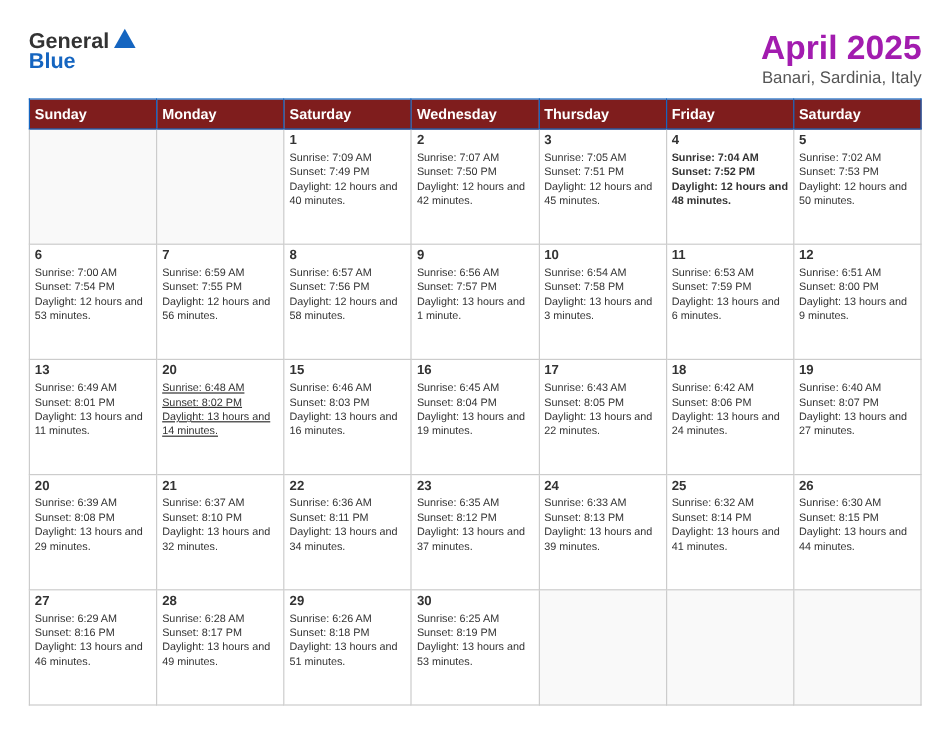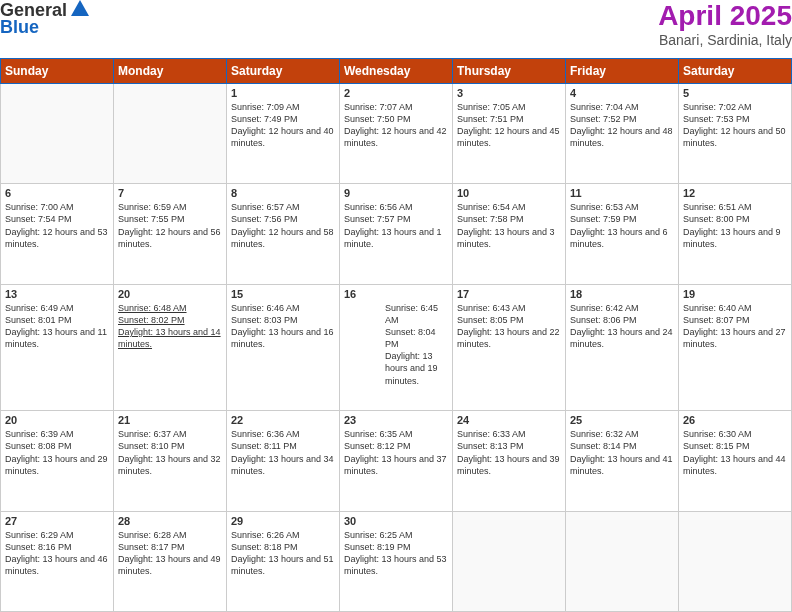--- a/index.html
+++ b/index.html
@@ -6,21 +6,21 @@
     body {
       font-family: Arial, sans-serif;
       background: #fff;
       width: 792px;
       height: 612px;
       overflow: hidden;
     }
     .page {
       width: 792px;
       height: 612px;
-      padding: 0;
+      padding: 24px;
       display: flex;
       flex-direction: column;
     }
     .header {
       display: flex;
       justify-content: space-between;
       align-items: flex-start;
       margin-bottom: 10px;
     }
     .logo {
@@ -42,21 +42,21 @@
       color: #555;
     }
     .calendar {
       flex: 1;
       border: 1px solid #ccc;
       border-collapse: collapse;
       width: 100%;
       table-layout: fixed;
     }
     .calendar th {
-      background: #c2410c;
+      background: #7f1d1d;
       color: #fff;
       padding: 5px 4px;
       font-size: 12px;
       font-weight: bold;
       border: 1px solid #1565c0;
       text-align: left;
     }
     .calendar td {
       border: 1px solid #ccc;
       vertical-align: top;
@@ -131,21 +131,21 @@
 Daylight: 12 hours and 42 minutes.</div>
           </td>
           <td>
             <div class="day-num">3</div>
             <div class="day-info" style="white-space: pre-line;">Sunrise: 7:05 AM
 Sunset: 7:51 PM
 Daylight: 12 hours and 45 minutes.</div>
           </td>
           <td>
             <div class="day-num">4</div>
-            <div class="day-info" style="white-space: pre-line;">Sunrise: 7:04 AM
+            <div class="day-info" style="white-space: pre-line; font-weight: bold;">Sunrise: 7:04 AM
 Sunset: 7:52 PM
 Daylight: 12 hours and 48 minutes.</div>
           </td>
           <td>
             <div class="day-num">5</div>
             <div class="day-info" style="white-space: pre-line;">Sunrise: 7:02 AM
 Sunset: 7:53 PM
 Daylight: 12 hours and 50 minutes.</div>
           </td>
         </tr>
@@ -207,21 +207,21 @@
 Daylight: 13 hours and 14 minutes.</div>
           </td>
           <td>
             <div class="day-num">15</div>
             <div class="day-info" style="white-space: pre-line;">Sunrise: 6:46 AM
 Sunset: 8:03 PM
 Daylight: 13 hours and 16 minutes.</div>
           </td>
           <td>
             <div class="day-num">16</div>
-            <div class="day-info" style="white-space: pre-line; margin-left: 41px;">Sunrise: 6:45 AM
+            <div class="day-info" style="white-space: pre-line;">Sunrise: 6:45 AM
 Sunset: 8:04 PM
 Daylight: 13 hours and 19 minutes.</div>
           </td>
           <td>
             <div class="day-num">17</div>
             <div class="day-info" style="white-space: pre-line;">Sunrise: 6:43 AM
 Sunset: 8:05 PM
 Daylight: 13 hours and 22 minutes.</div>
           </td>
           <td>

